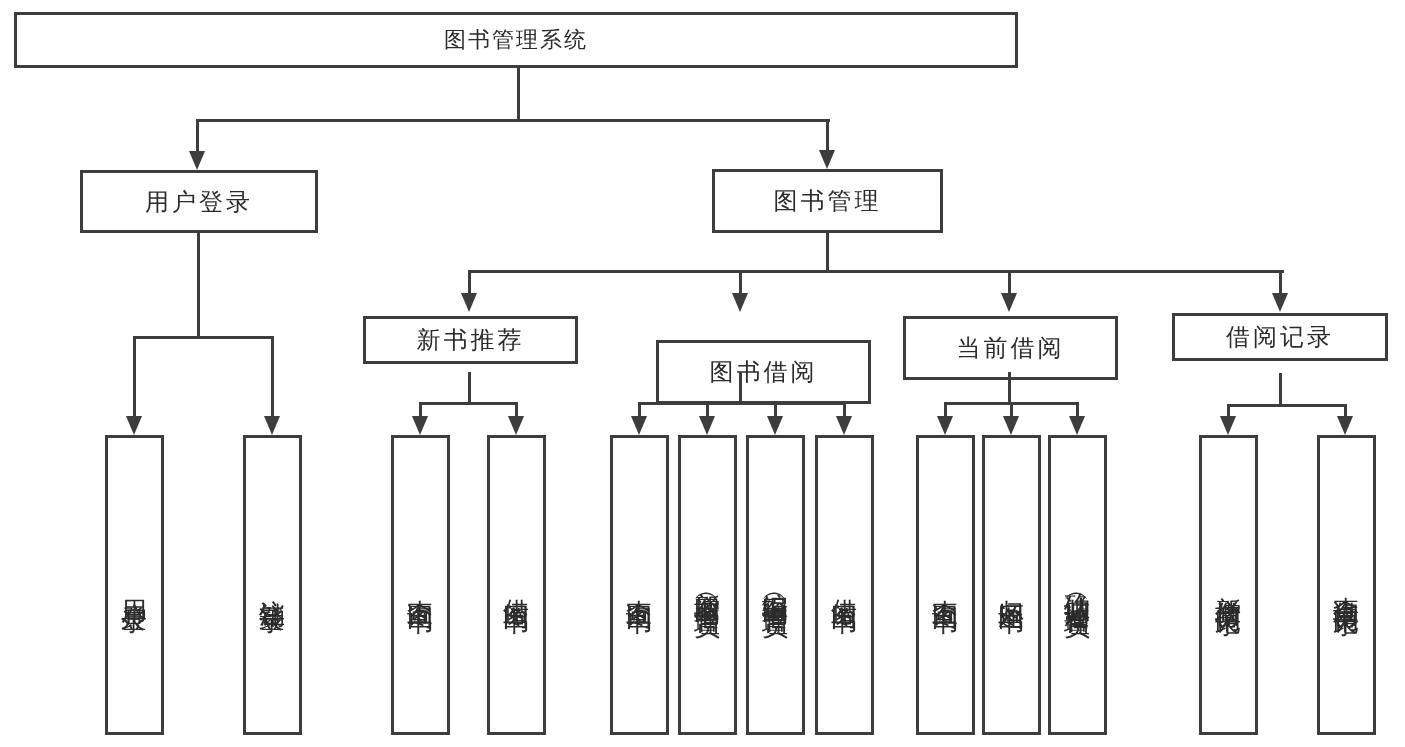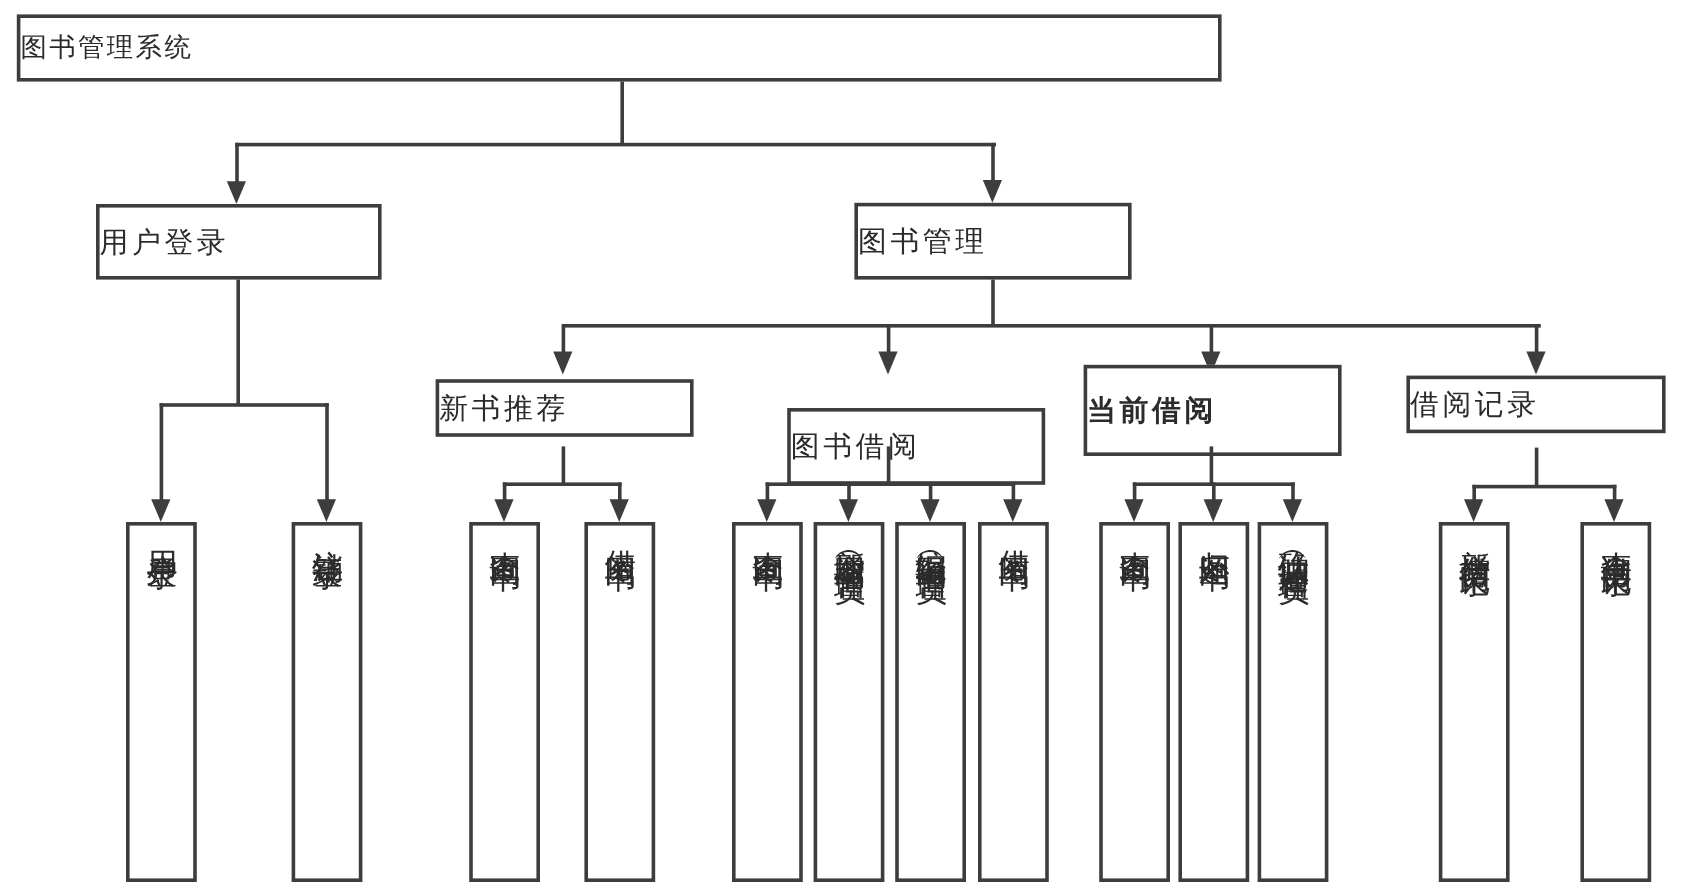--- a/index.html
+++ b/index.html
@@ -15,20 +15,21 @@
     background: #ffffff;
     overflow: hidden;
   }
   .box {
     position: absolute;
     box-sizing: border-box;
     border: 3px solid #3d3d3d;
     background: #ffffff;
     display: flex;
     align-items: center;
+    justify-content: center;
     color: #2b2b2b;
   }
   .hlabel {
     font-size: 24px;
     letter-spacing: 3px;
     white-space: nowrap;
   }
   .root-label {
     font-size: 22px;
     letter-spacing: 2px;
@@ -105,21 +106,21 @@
   <div class="arrowhead" style="left:1001px; top:293px;"></div>
   <div class="edge" style="left:1279px; top:270px; width:3px; height:25px;"></div>
   <div class="arrowhead" style="left:1272px; top:293px;"></div>
 
   <div class="box hlabel" style="left:363px; top:316px; width:215px; height:48px;">
     <span>新书推荐</span>
   </div>
   <div class="box hlabel" style="left:656px; top:312px; width:215px; height:64px;margin-top:28px;">
     <span>图书借阅</span>
   </div>
-  <div class="box hlabel" style="left:903px; top:304px; width:215px; height:76px;font-weight:bold;">
+  <div class="box hlabel" style="left:903px; top:316px; width:215px; height:64px;">
     <span>当前借阅</span>
   </div>
   <div class="box hlabel" style="left:1172px; top:313px; width:216px; height:48px;">
     <span>借阅记录</span>
   </div>
 
   <div class="edge" style="left:468px; top:372px; width:3px; height:33px;"></div>
   <div class="edge" style="left:419px; top:402px; width:99px; height:3px;"></div>
   <div class="edge" style="left:419px; top:402px; width:3px; height:16px;"></div>
   <div class="arrowhead" style="left:412px; top:416px;"></div>

